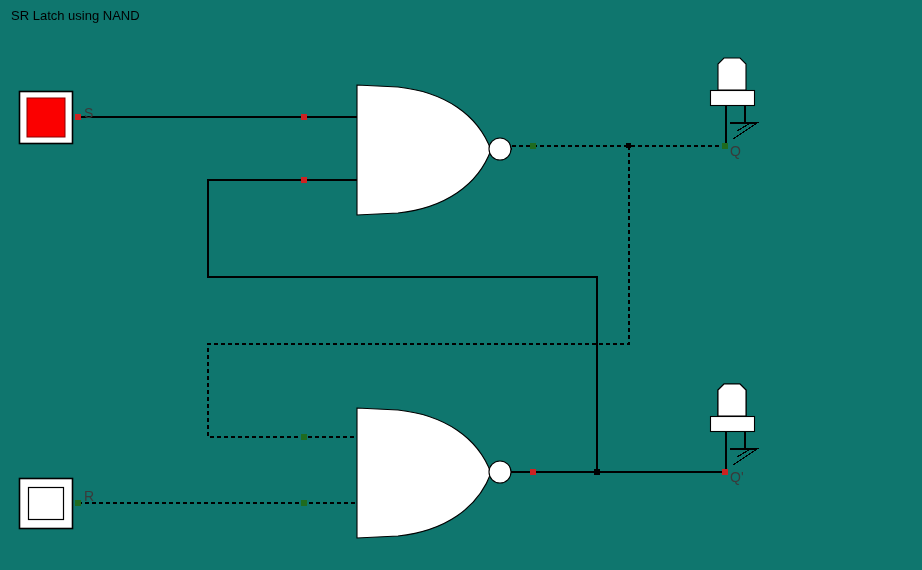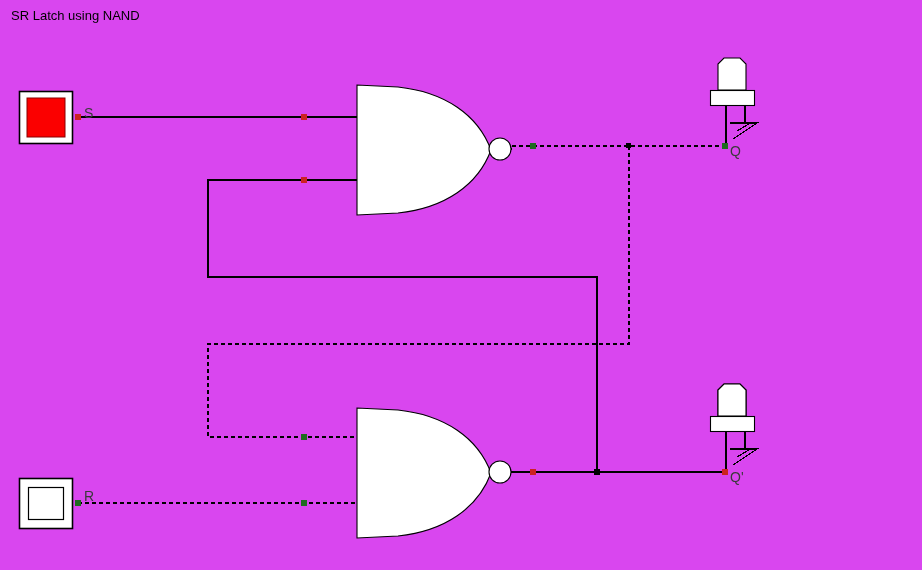--- a/index.html
+++ b/index.html
@@ -8,21 +8,21 @@
     padding: 0;
     background: #ffffff;
   }
   body {
     font-family: "Liberation Sans", sans-serif;
   }
   #canvas-root {
     position: relative;
     width: 922px;
     height: 570px;
-    background: #d946ef;
+    background: #0f766e;
     overflow: hidden;
   }
   #circuit-title {
     position: absolute;
     left: 11px;
     top: 8px;
     font-family: "Liberation Sans", sans-serif;
     font-size: 13px;
     color: #000000;
     white-space: nowrap;

